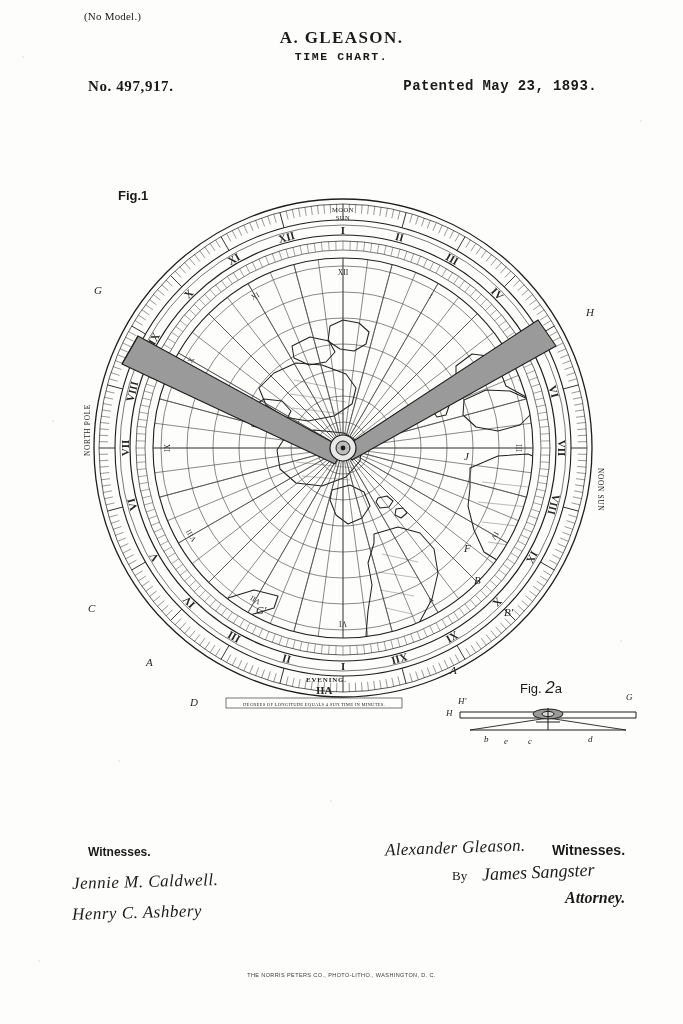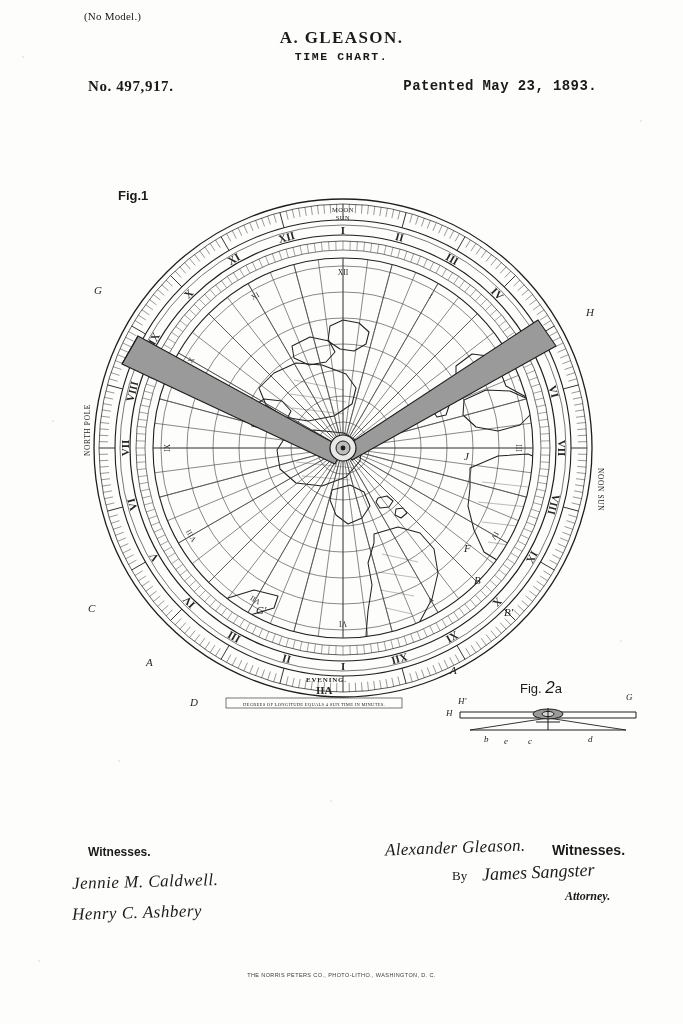--- a/index.html
+++ b/index.html
@@ -149,21 +149,21 @@
     position: absolute;
     left: 482px; top: 862px;
     font-size: 18px;
     font-style: italic;
     font-family: "Liberation Serif", serif;
     transform: rotate(-2.5deg);
   }
   .attorney-word {
     position: absolute;
     left: 565px; top: 889px;
-    font-size: 12px;
+    font-size: 16px;
     font-style: italic;
     font-weight: bold;
     font-family: "Liberation Serif", serif;
   }
 
   .footer-line {
     position: absolute;
     left: 0; right: 0; top: 972px;
     text-align: center;
     font-size: 5.5px;

